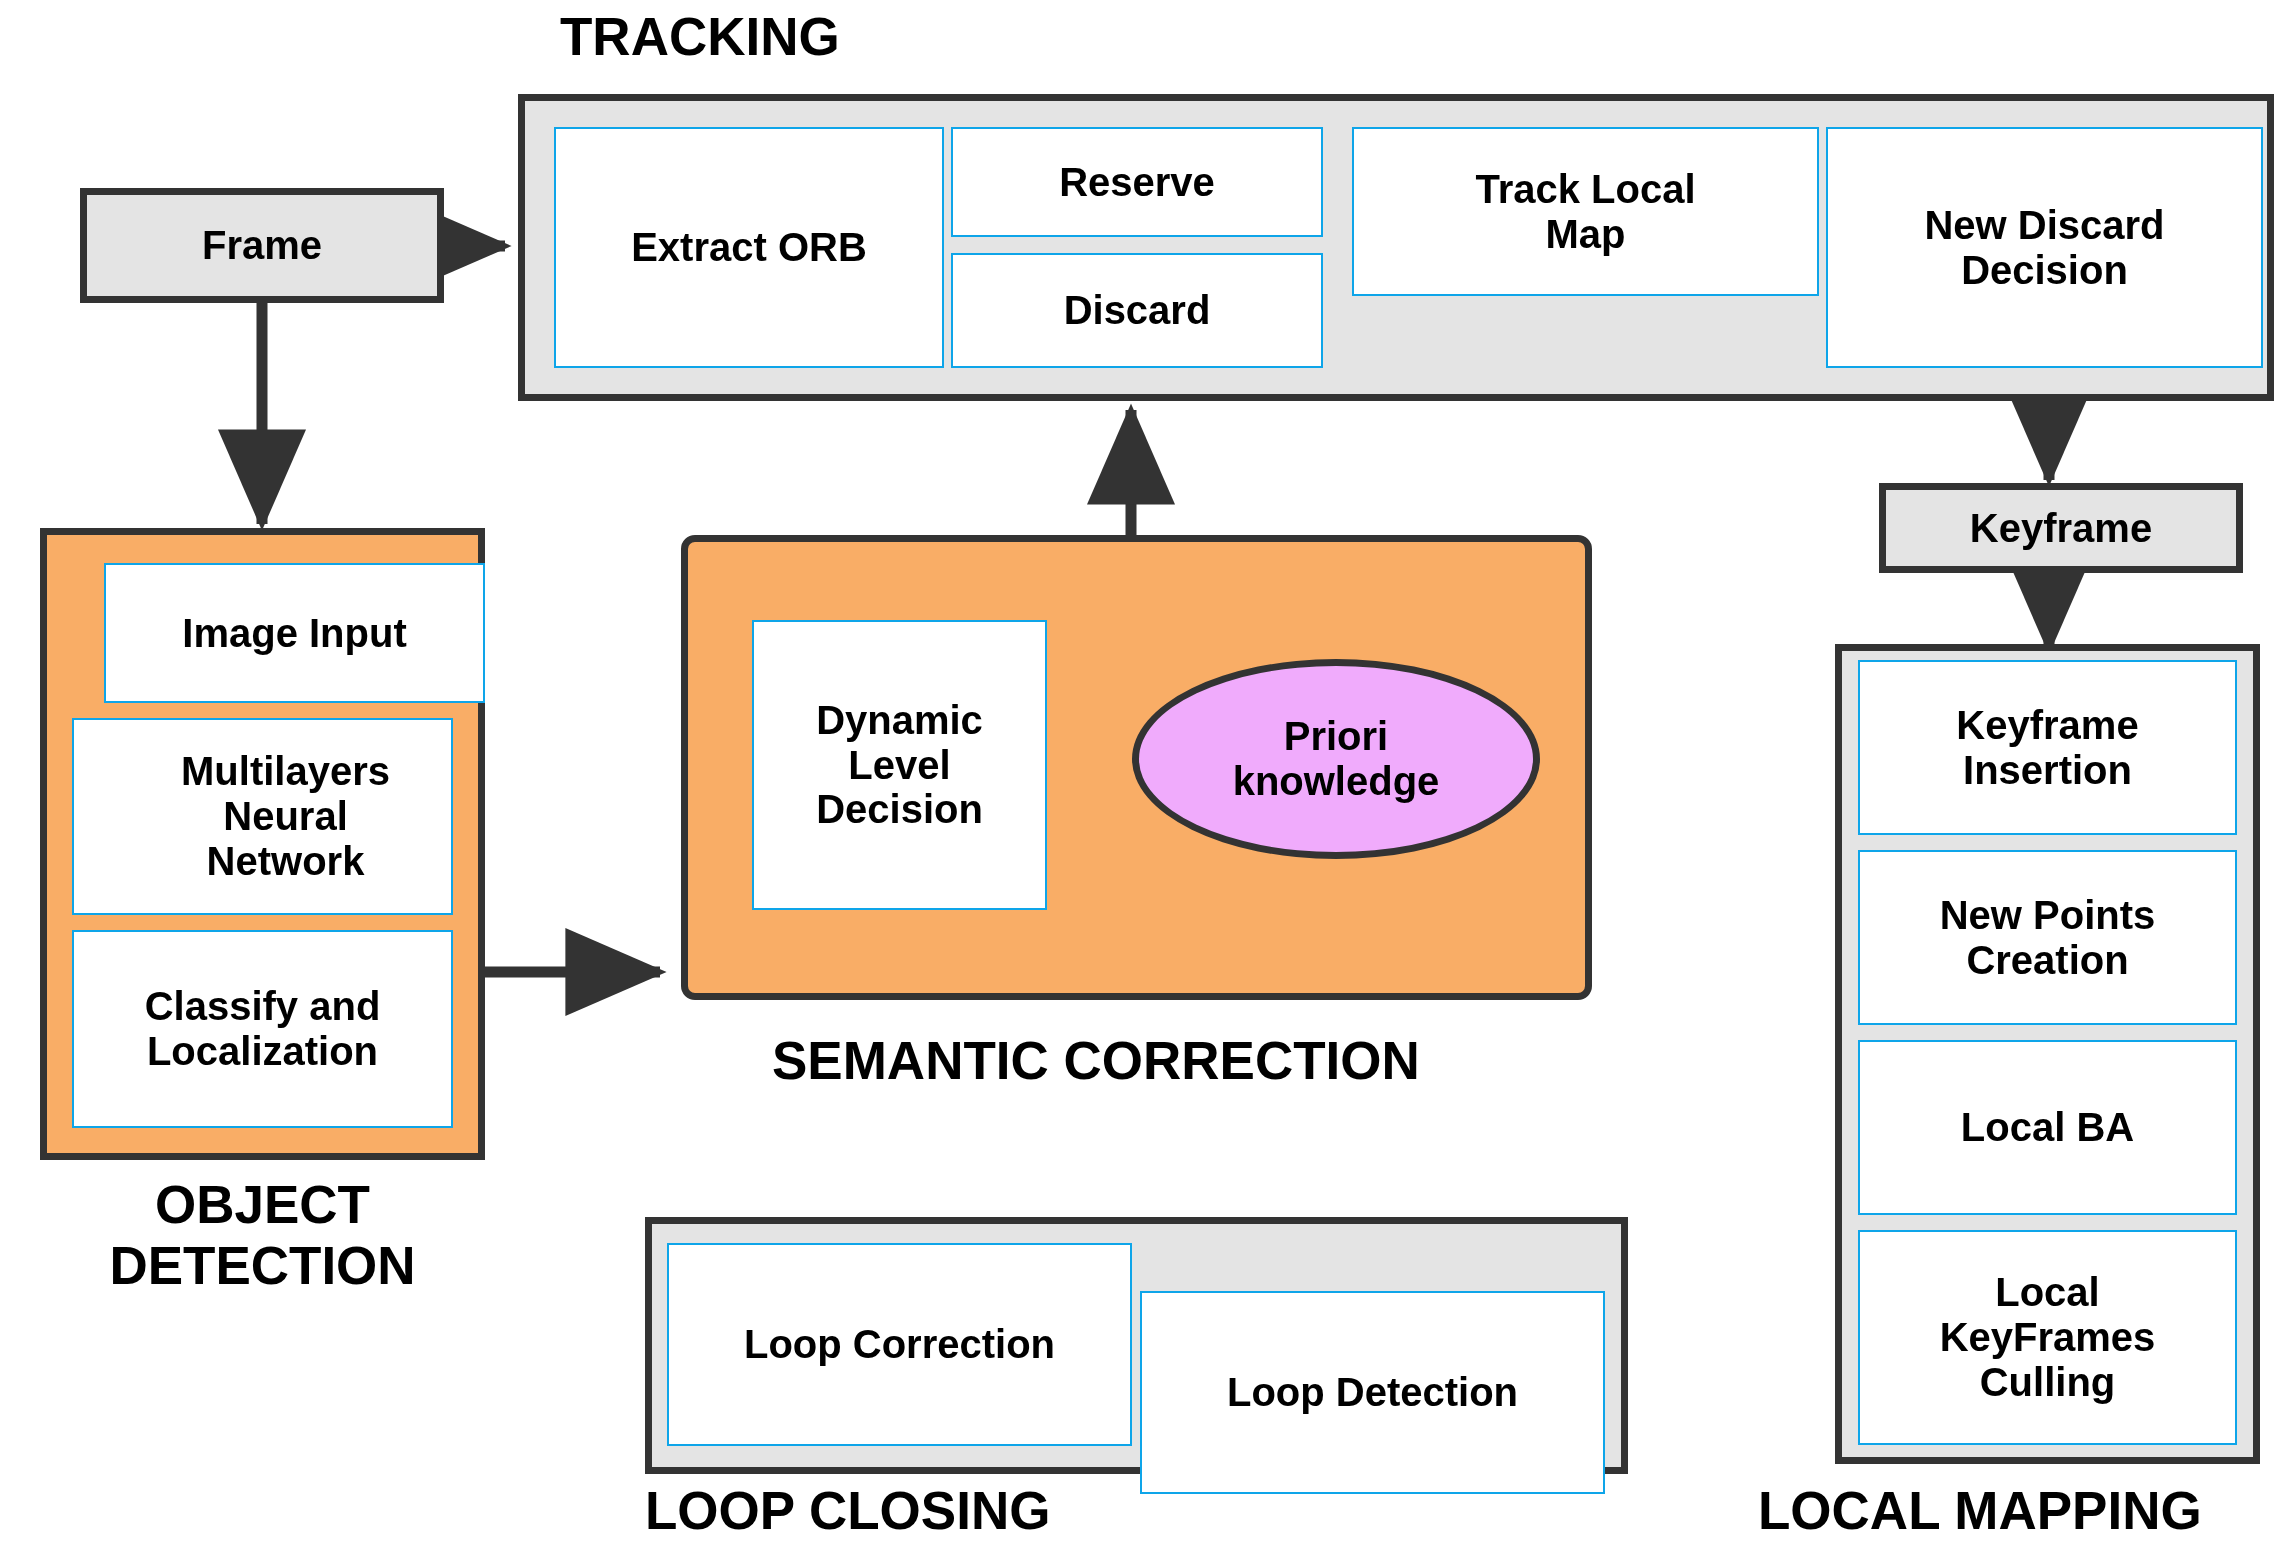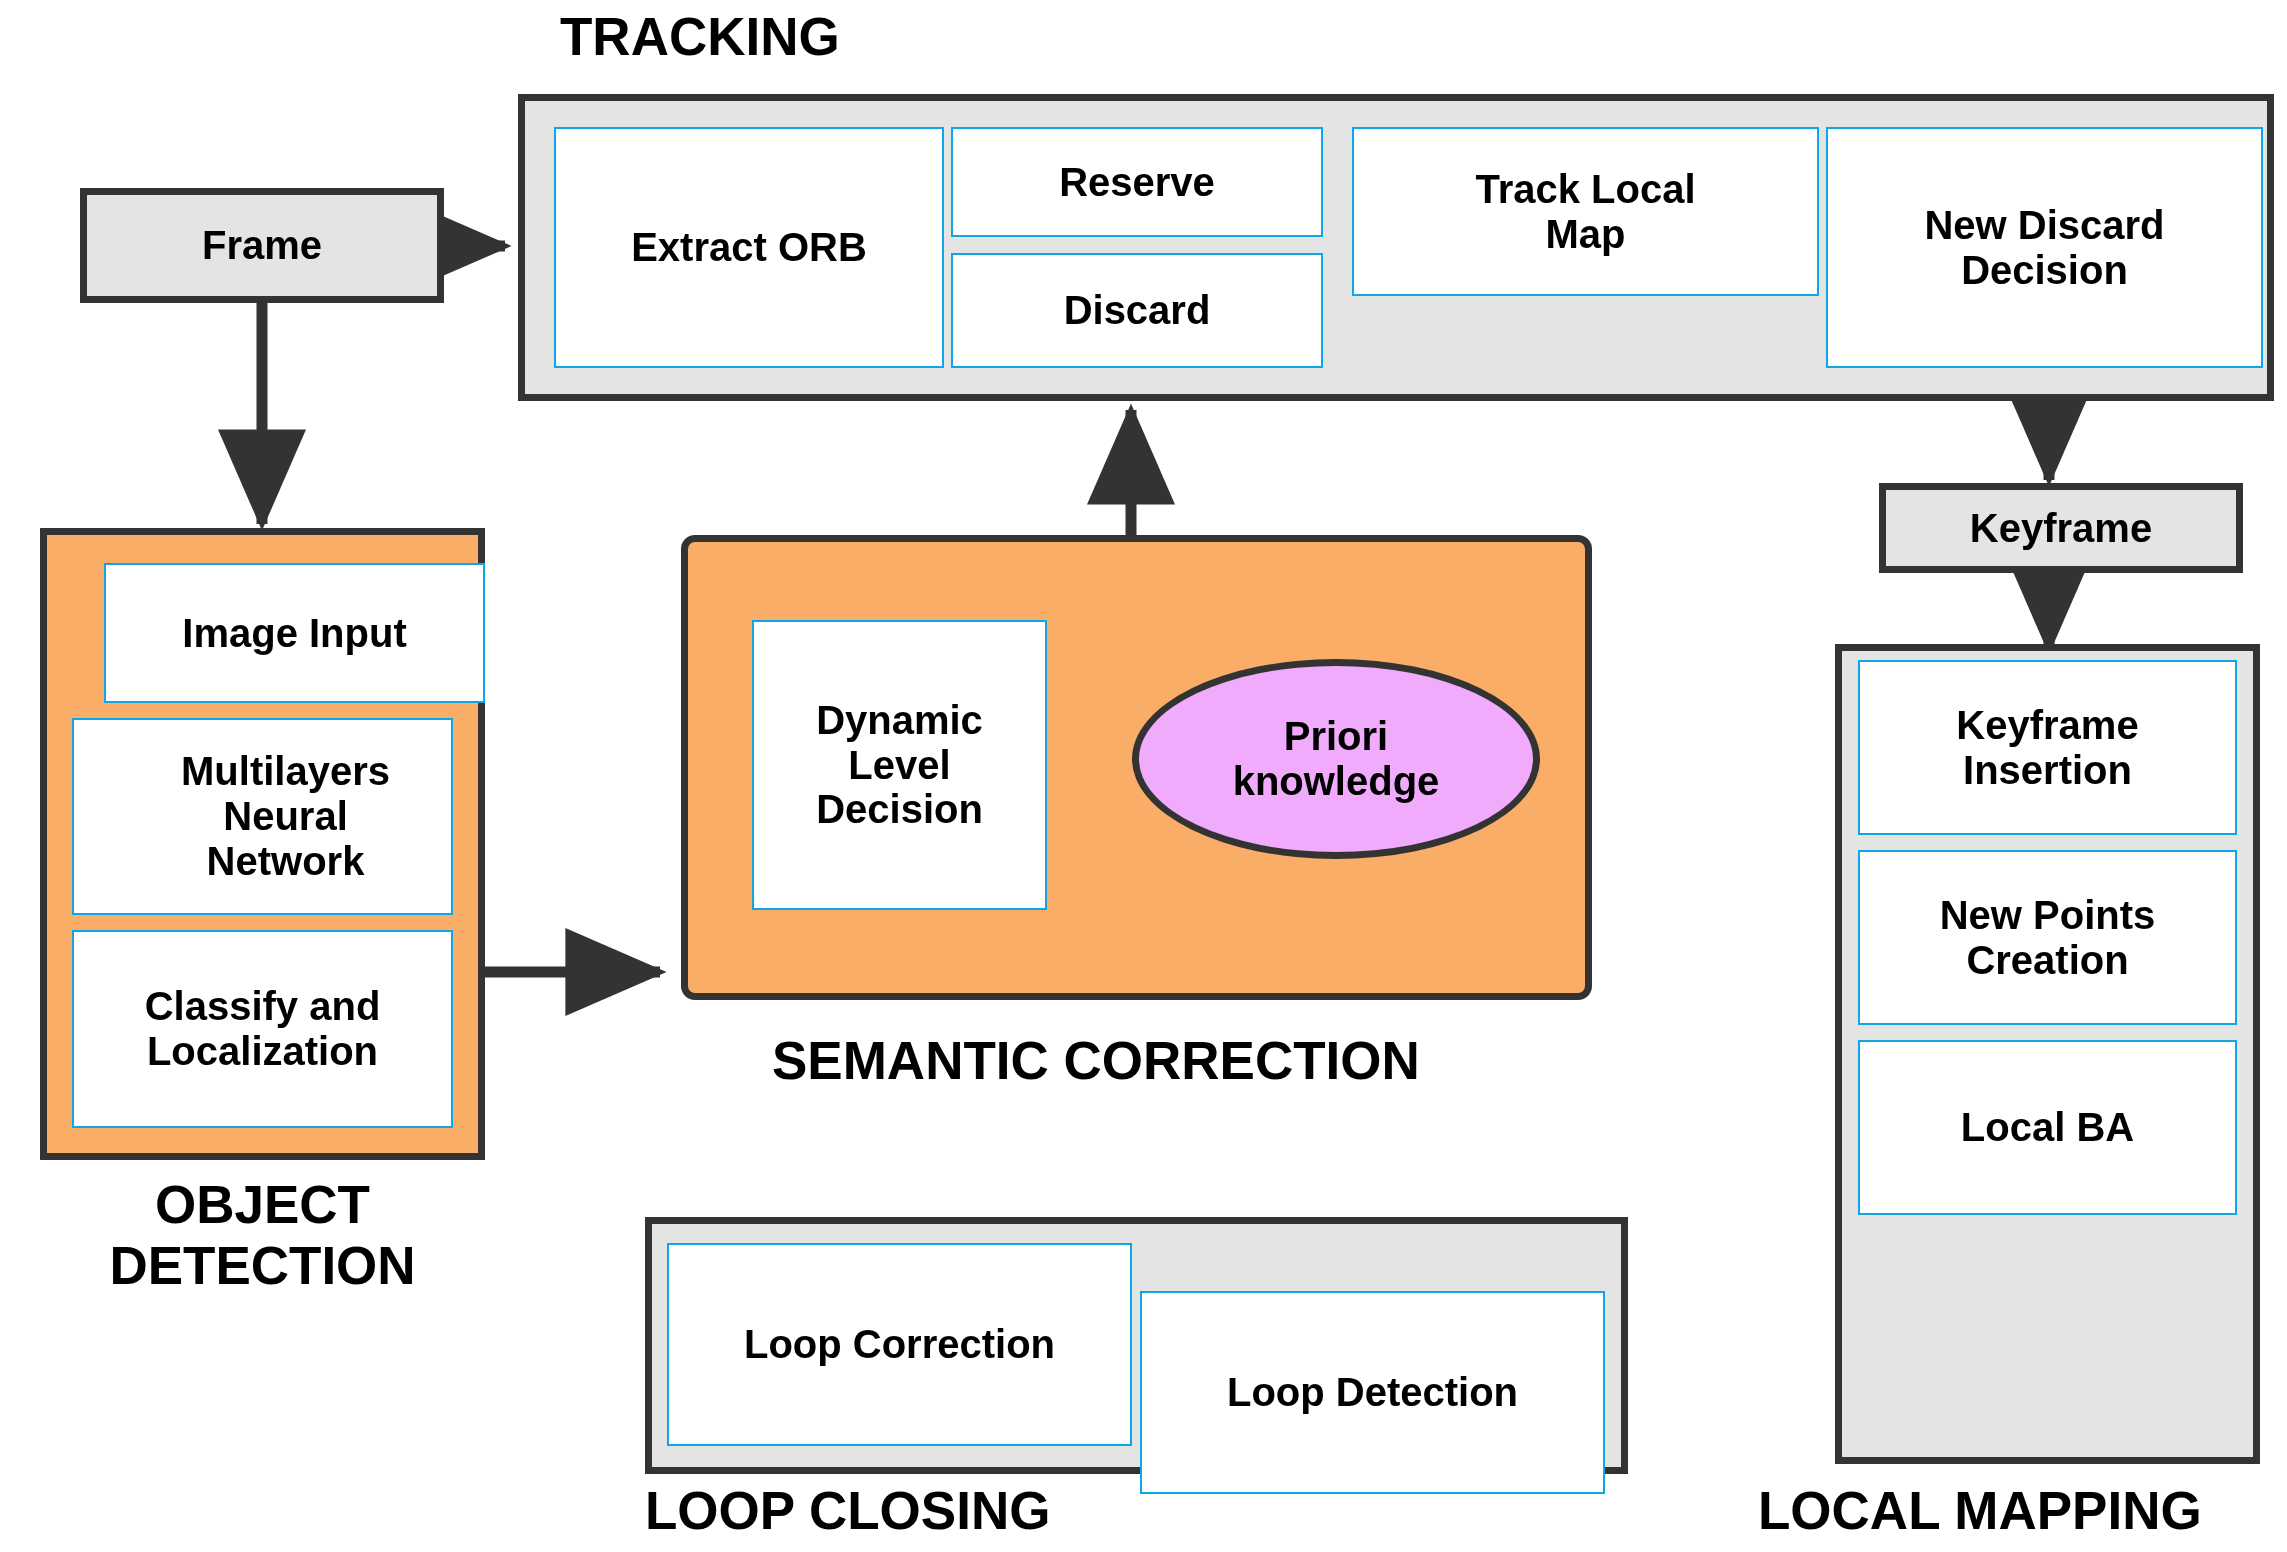--- a/index.html
+++ b/index.html
@@ -188,16 +188,21 @@
 Insertion</span>
   </div>
 
   <div class="abs pbox ctr" style="left:1858px; top:850px; width:379px; height:175px; font-size:40px;">
     <span style="white-space:pre-line;">New Points
 Creation</span>
   </div>
 
   <div class="abs pbox ctr" style="left:1858px; top:1040px; width:379px; height:175px; font-size:40px;">Local BA</div>
 
+  <div class="abs pbox ctr" style="left:1858px; top:1230px; width:379px; height:215px; font-size:40px;">
+    <span style="white-space:pre-line;">Local
+KeyFrames
+Culling</span>
+  </div>
 
   <div class="abs caption" style="left:1758px; top:1480px; width:540px; font-size:53px; text-align:left;">LOCAL MAPPING</div>
 
 </div>
 
 </body></html>

